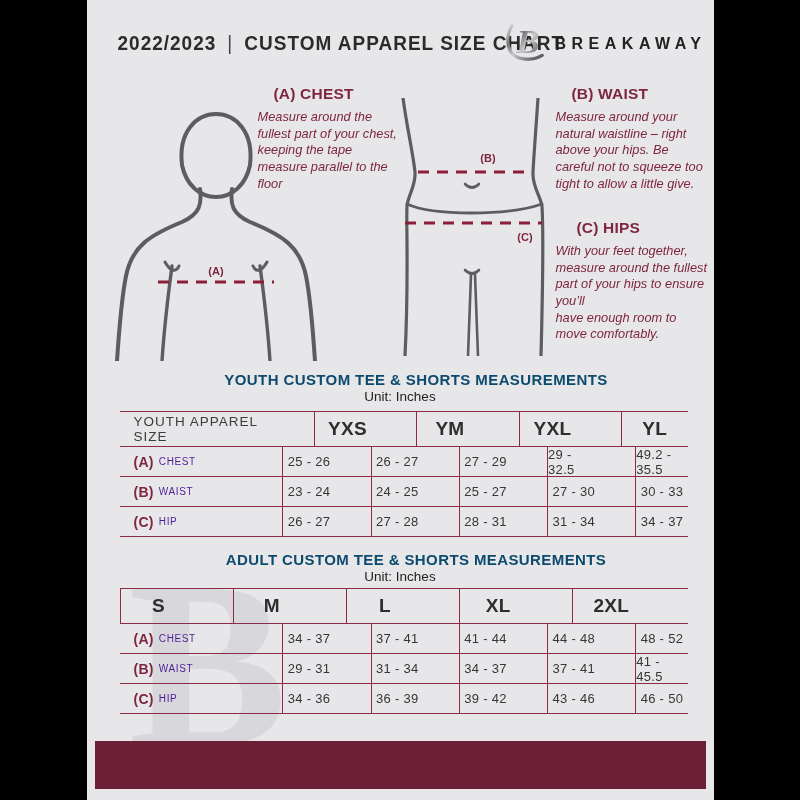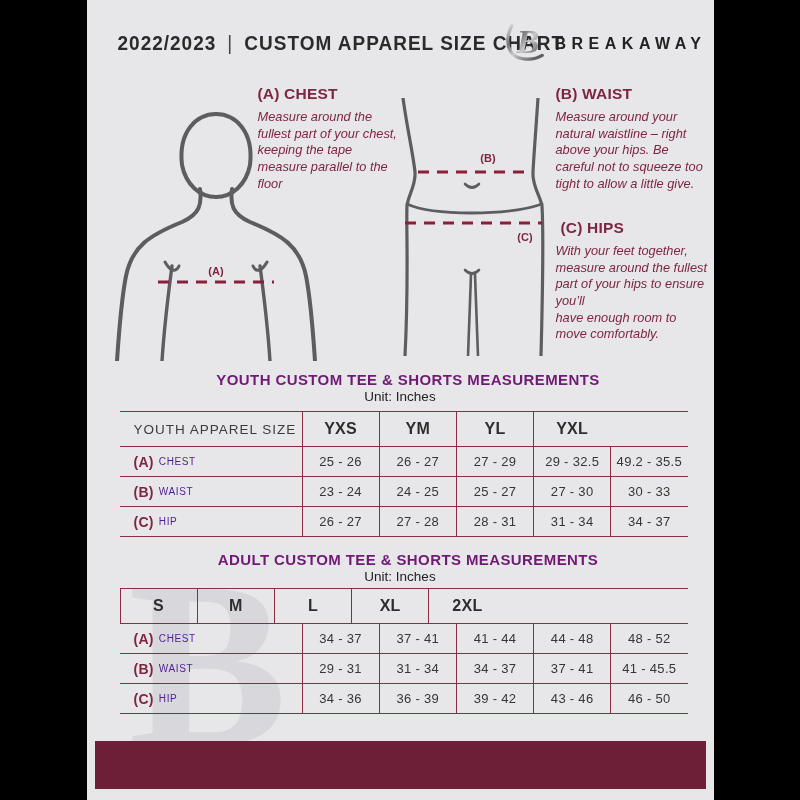--- a/index.html
+++ b/index.html
@@ -17,49 +17,49 @@
   .page{position:relative;width:627px;height:800px;margin:0 auto;background:var(--bg);overflow:hidden;}
 
   
   .hdr-title{position:absolute;left:31px;top:31px;display:flex;gap:11px;align-items:baseline;
     font-weight:bold;font-size:19px;letter-spacing:1px;color:var(--ink);transform:scaleY(1.1);transform-origin:left top;}
   .hdr-title .divider{font-weight:normal;color:#444;}
   .logo{position:absolute;left:417px;top:20px;width:42px;height:46px;}
   .brand{position:absolute;left:468px;top:35px;font-size:16px;font-weight:bold;letter-spacing:5.5px;color:#222;}
 
   
-  .instr-h{position:absolute;font-size:15.5px;font-weight:bold;color:var(--maroon-accent);letter-spacing:0.2px;}
+  .instr-h{position:absolute;font-size:15.5px;font-weight:bold;color:var(--maroon-accent);letter-spacing:0.2px;margin-left:16px;}
   .instr-p{position:absolute;font-size:12.8px;font-style:italic;font-weight:500;line-height:1.3;
     color:var(--maroon-accent);white-space:pre-line;}
   #instrA-h{left:171px;top:85px;} #instrA-p{left:171px;top:109px;width:142px;}
   #instrB-h{left:469px;top:85px;} #instrB-p{left:469px;top:109px;width:152px;}
   #instrC-h{left:474px;top:219px;text-align:right;} #instrC-p{left:469px;top:243px;width:155px;}
 
   
   .torso-svg{position:absolute;left:23px;top:85px;}
   .lower-svg{position:absolute;left:306px;top:98px;}
   .svg-label{font-family:"Liberation Sans",sans-serif;font-size:11px;font-weight:bold;fill:var(--maroon-accent);}
 
   
-  .sec-title{position:absolute;left:8px;width:100%;text-align:center;font-size:15px;font-weight:bold;
-    letter-spacing:0.4px;color:#701a75;z-index:2;}
+  .sec-title{position:absolute;left:16px;width:100%;text-align:center;font-size:15px;font-weight:bold;
+    letter-spacing:0.4px;color:#0c4a6e;z-index:2;}
   .sec-unit{position:absolute;left:0;width:100%;text-align:center;font-size:13.5px;
     font-weight:500;color:#222;z-index:2;}
   #youth-title{top:371px;} #youth-unit{top:389px;}
   #adult-title{top:551px;} #adult-unit{top:569px;}
 
   
   .mtable{position:absolute;left:33px;width:568px;border-top:1.6px solid var(--border);z-index:2;}
   #youth-table{top:411px;} #adult-table{top:588px;}
-  .trow{display:flex;border-bottom:1.6px solid var(--border);height:29px;}
+  .trow{display:flex;border-bottom:1.6px solid var(--border);height:29px;gap:36px;}
   .trow.thead{height:34px;}
   .tcell{box-sizing:border-box;width:77.2px;display:flex;align-items:center;justify-content:center;
     border-left:1.6px solid var(--border);font-size:13px;color:var(--cell-ink);letter-spacing:0.3px;}
   .tcell.tlabel{width:182px;border-left:none;justify-content:flex-start;padding-left:14px;}
-  .thead .tcell{font-weight:bold;font-size:16px;color:#2E2E2E;}
+  .thead .tcell{font-weight:bold;font-size:19px;color:#2E2E2E;}
   .thead .tcell.tlabel{font-weight:normal;font-size:13.5px;letter-spacing:1px;color:#3C3C3C;}
   .pfx{color:var(--maroon-accent);font-weight:bold;font-size:14px;margin-right:5px;}
   .lbl{font-size:10px;color:#4c1d95;letter-spacing:0.6px;}
 
   
   .watermark{position:absolute;left:42px;top:546px;font-family:"Liberation Serif",serif;font-weight:bold;
     font-size:238px;line-height:1;color:rgba(148,148,158,0.18);z-index:0;user-select:none;}
   .footer-bar{position:absolute;left:8px;top:741px;width:611px;height:48px;background:var(--maroon);z-index:3;}
 </style>
 </head>
@@ -127,22 +127,22 @@
   <div class="instr-p" id="instrC-p">With your feet together, measure around the fullest part of your hips to ensure you’ll
 have enough room to move comfortably.</div>
 
   <div class="sec-title" id="youth-title">YOUTH CUSTOM TEE &amp; SHORTS MEASUREMENTS</div>
   <div class="sec-unit" id="youth-unit">Unit: Inches</div>
   <div class="mtable" id="youth-table">
       <div class="trow thead">
         <div class="tcell tlabel">YOUTH APPAREL SIZE</div>
         <div class="tcell">YXS</div>
         <div class="tcell">YM</div>
+        <div class="tcell">YXL</div>
         <div class="tcell">YL</div>
-        <div class="tcell">YXL</div>
       </div>
       <div class="trow">
         <div class="tcell tlabel">
           <span class="pfx">(A)</span>
           <span class="lbl">CHEST</span>
         </div>
         <div class="tcell">25 - 26</div>
         <div class="tcell">26 - 27</div>
         <div class="tcell">27 - 29</div>
         <div class="tcell">29 - 32.5</div>

